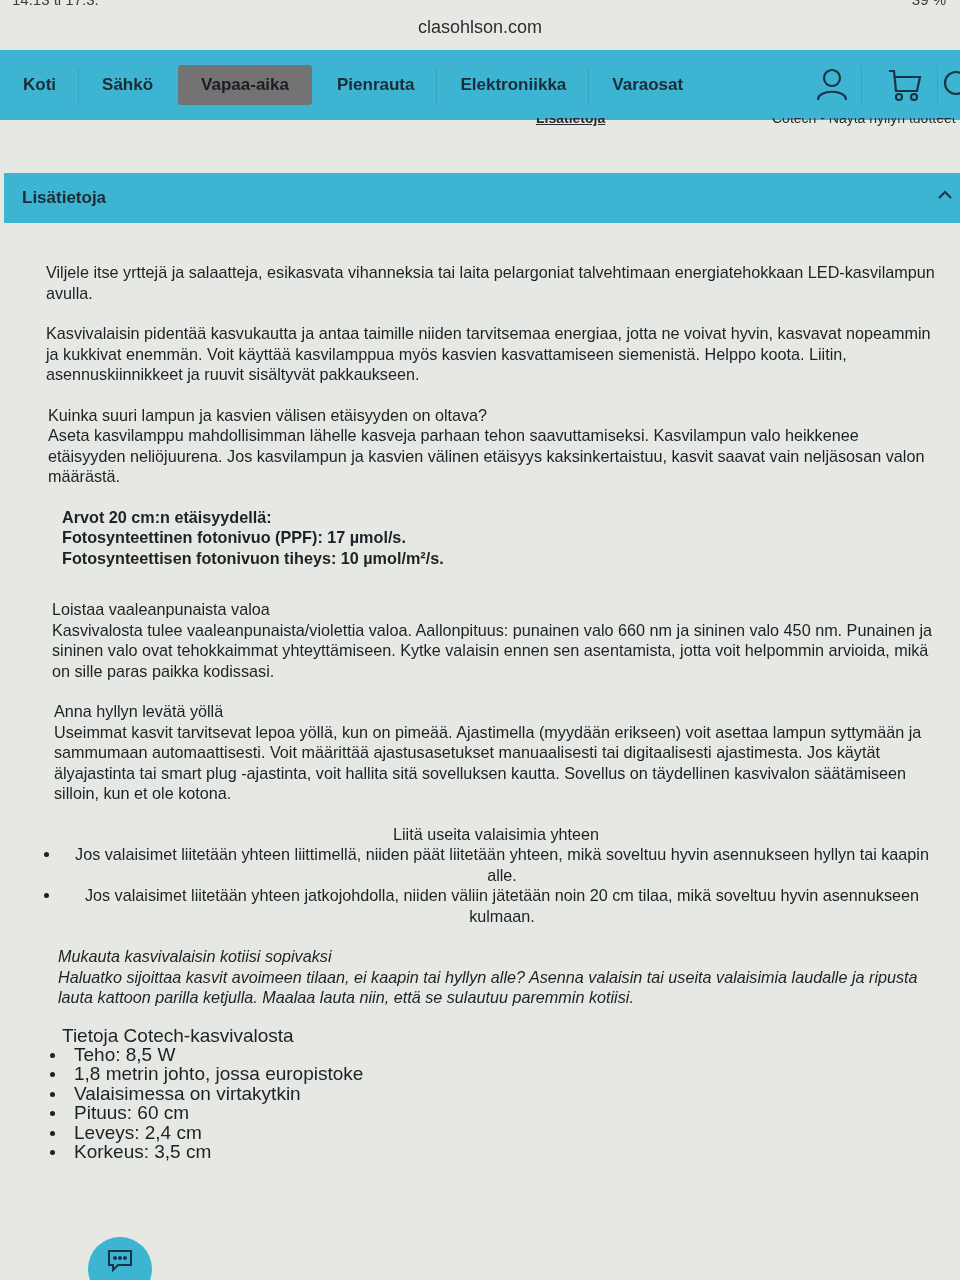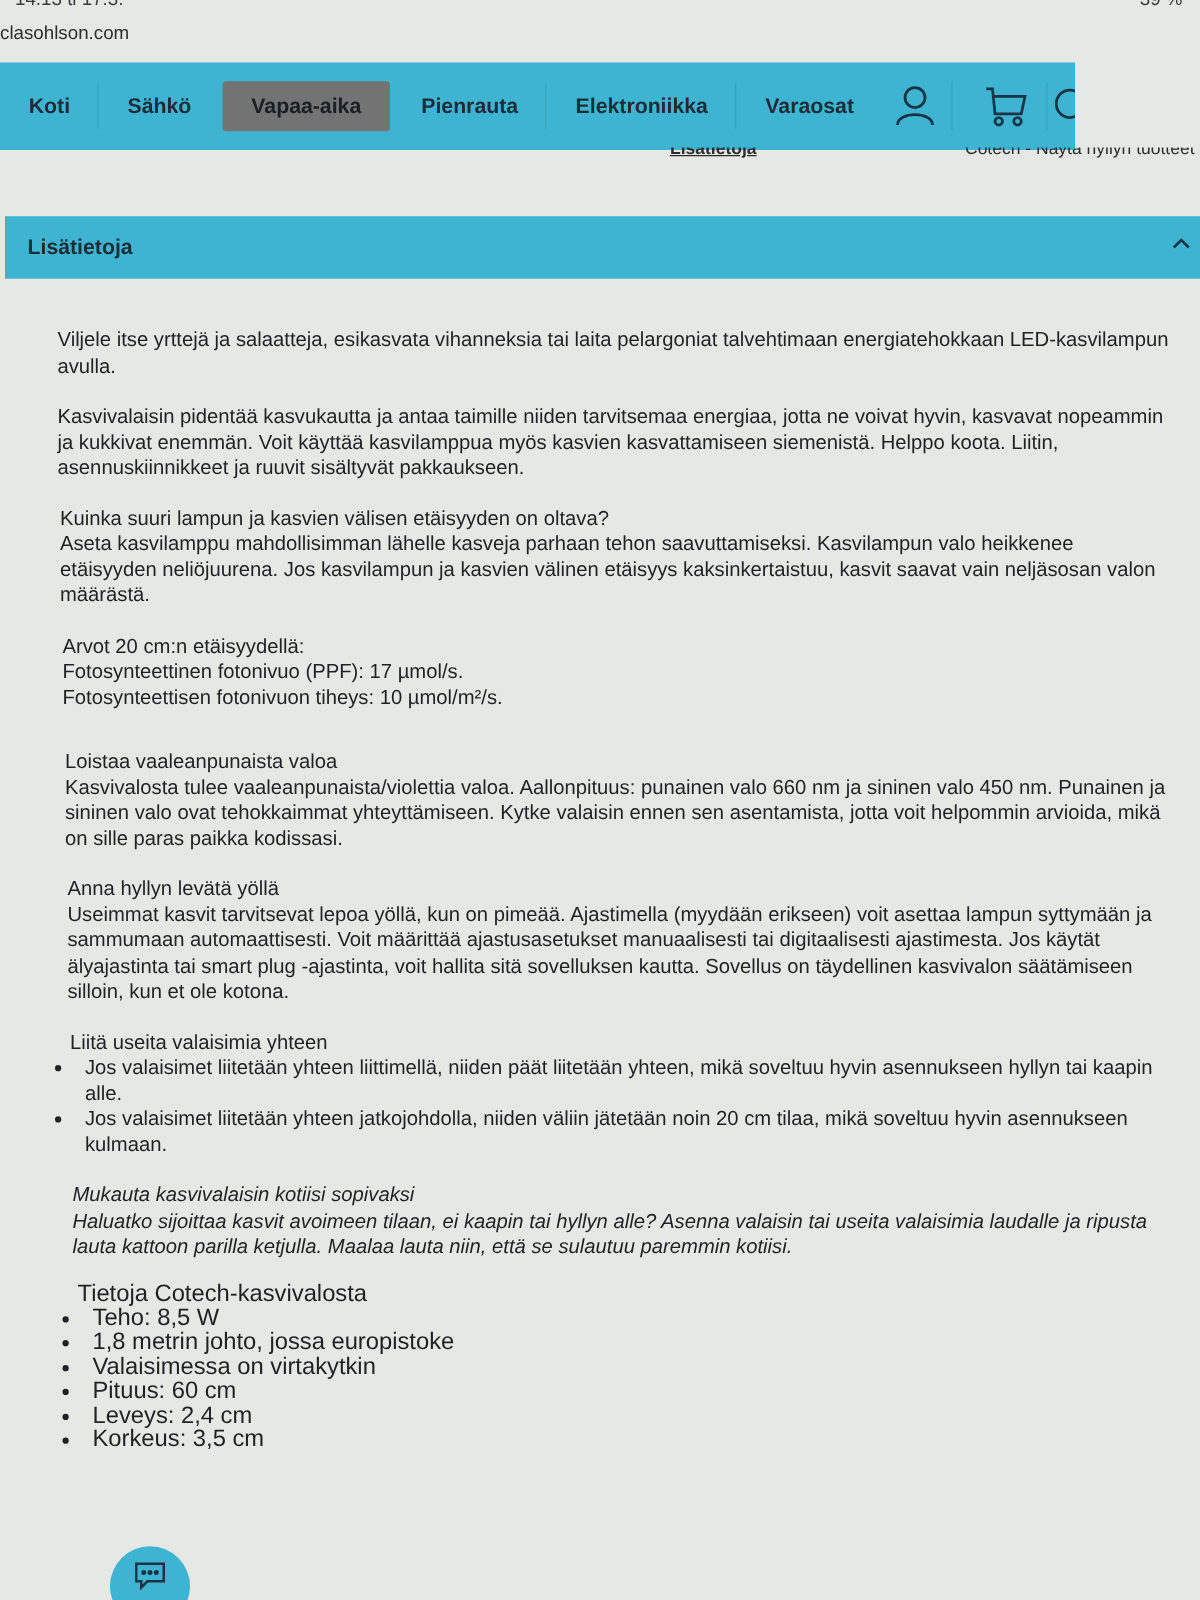--- a/index.html
+++ b/index.html
@@ -11,24 +11,24 @@
     position: relative;
   }
   .status-bar {
     position: absolute; top: 0; left: 0; width: 960px; height: 14px;
     font-size: 15px; color: #3a3c40; line-height: 8px;
   }
   .status-bar .left { position: absolute; left: 12px; top: -4px; }
   .status-bar .right { position: absolute; right: 14px; top: -4px; }
   .url-bar {
     position: absolute; top: 14px; left: 0; width: 960px; height: 36px;
-    font-size: 15px; color: #2b2d31; line-height: 26px;
+    text-align: center; font-size: 18px; color: #2b2d31; line-height: 26px;
   }
   .navbar {
-    position: absolute; top: 50px; left: 0; width: 860px; height: 70px;
+    position: absolute; top: 50px; left: 0; width: 960px; height: 70px;
     background: #3db4d2;
     display: flex; align-items: center;
   }
   .nav-item {
     font-size: 17px; font-weight: bold; color: #1d2b36;
     height: 40px; line-height: 40px; padding: 0 23px;
     position: relative;
   }
   .nav-item.sep::after {
     content: ""; position: absolute; right: 0; top: 2px; height: 36px;
@@ -133,37 +133,37 @@
 
   <div class="para">
     <p>Kasvivalaisin pidentää kasvukautta ja antaa taimille niiden tarvitsemaa energiaa, jotta ne voivat hyvin, kasvavat nopeammin ja kukkivat enemmän. Voit käyttää kasvilamppua myös kasvien kasvattamiseen siemenistä. Helppo koota. Liitin, asennuskiinnikkeet ja ruuvit sisältyvät pakkaukseen.</p>
   </div>
 
   <div class="para" style="margin-left:2px;">
     <p>Kuinka suuri lampun ja kasvien välisen etäisyyden on oltava?</p>
     <p>Aseta kasvilamppu mahdollisimman lähelle kasveja parhaan tehon saavuttamiseksi. Kasvilampun valo heikkenee etäisyyden neliöjuurena. Jos kasvilampun ja kasvien välinen etäisyys kaksinkertaistuu, kasvit saavat vain neljäsosan valon määrästä.</p>
   </div>
 
-  <div class="para" style="margin-left:4px;">
+  <div class="para" style="margin-left:16px;font-weight:bold;">
     <p>Arvot 20 cm:n etäisyydellä:</p>
     <p>Fotosynteettinen fotonivuo (PPF): 17 µmol/s.</p>
     <p>Fotosynteettisen fotonivuon tiheys: 10 µmol/m²/s.</p>
   </div>
 
   <div class="para" style="margin-left:6px;margin-top:31px;">
     <p>Loistaa vaaleanpunaista valoa</p>
     <p>Kasvivalosta tulee vaaleanpunaista/violettia valoa. Aallonpituus: punainen valo 660 nm ja sininen valo 450 nm. Punainen ja sininen valo ovat tehokkaimmat yhteyttämiseen. Kytke valaisin ennen sen asentamista, jotta voit helpommin arvioida, mikä on sille paras paikka kodissasi.</p>
   </div>
 
   <div class="para" style="margin-left:8px;">
     <p>Anna hyllyn levätä yöllä</p>
     <p>Useimmat kasvit tarvitsevat lepoa yöllä, kun on pimeää. Ajastimella (myydään erikseen) voit asettaa lampun syttymään ja sammumaan automaattisesti. Voit määrittää ajastusasetukset manuaalisesti tai digitaalisesti ajastimesta. Jos käytät älyajastinta tai smart plug -ajastinta, voit hallita sitä sovelluksen kautta. Sovellus on täydellinen kasvivalon säätämiseen silloin, kun et ole kotona.</p>
   </div>
 
-  <div class="para" style="margin-left:10px;">
+  <div class="para" style="margin-left:10px;text-align:center;">
     <p>Liitä useita valaisimia yhteen</p>
     <ul class="bullets">
       <li>Jos valaisimet liitetään yhteen liittimellä, niiden päät liitetään yhteen, mikä soveltuu hyvin asennukseen hyllyn tai kaapin alle.</li>
       <li>Jos valaisimet liitetään yhteen jatkojohdolla, niiden väliin jätetään noin 20 cm tilaa, mikä soveltuu hyvin asennukseen kulmaan.</li>
     </ul>
   </div>
 
   <div class="para" style="margin-left:12px;font-style:italic;">
     <p>Mukauta kasvivalaisin kotiisi sopivaksi</p>
     <p>Haluatko sijoittaa kasvit avoimeen tilaan, ei kaapin tai hyllyn alle? Asenna valaisin tai useita valaisimia laudalle ja ripusta lauta kattoon parilla ketjulla. Maalaa lauta niin, että se sulautuu paremmin kotiisi.</p>

